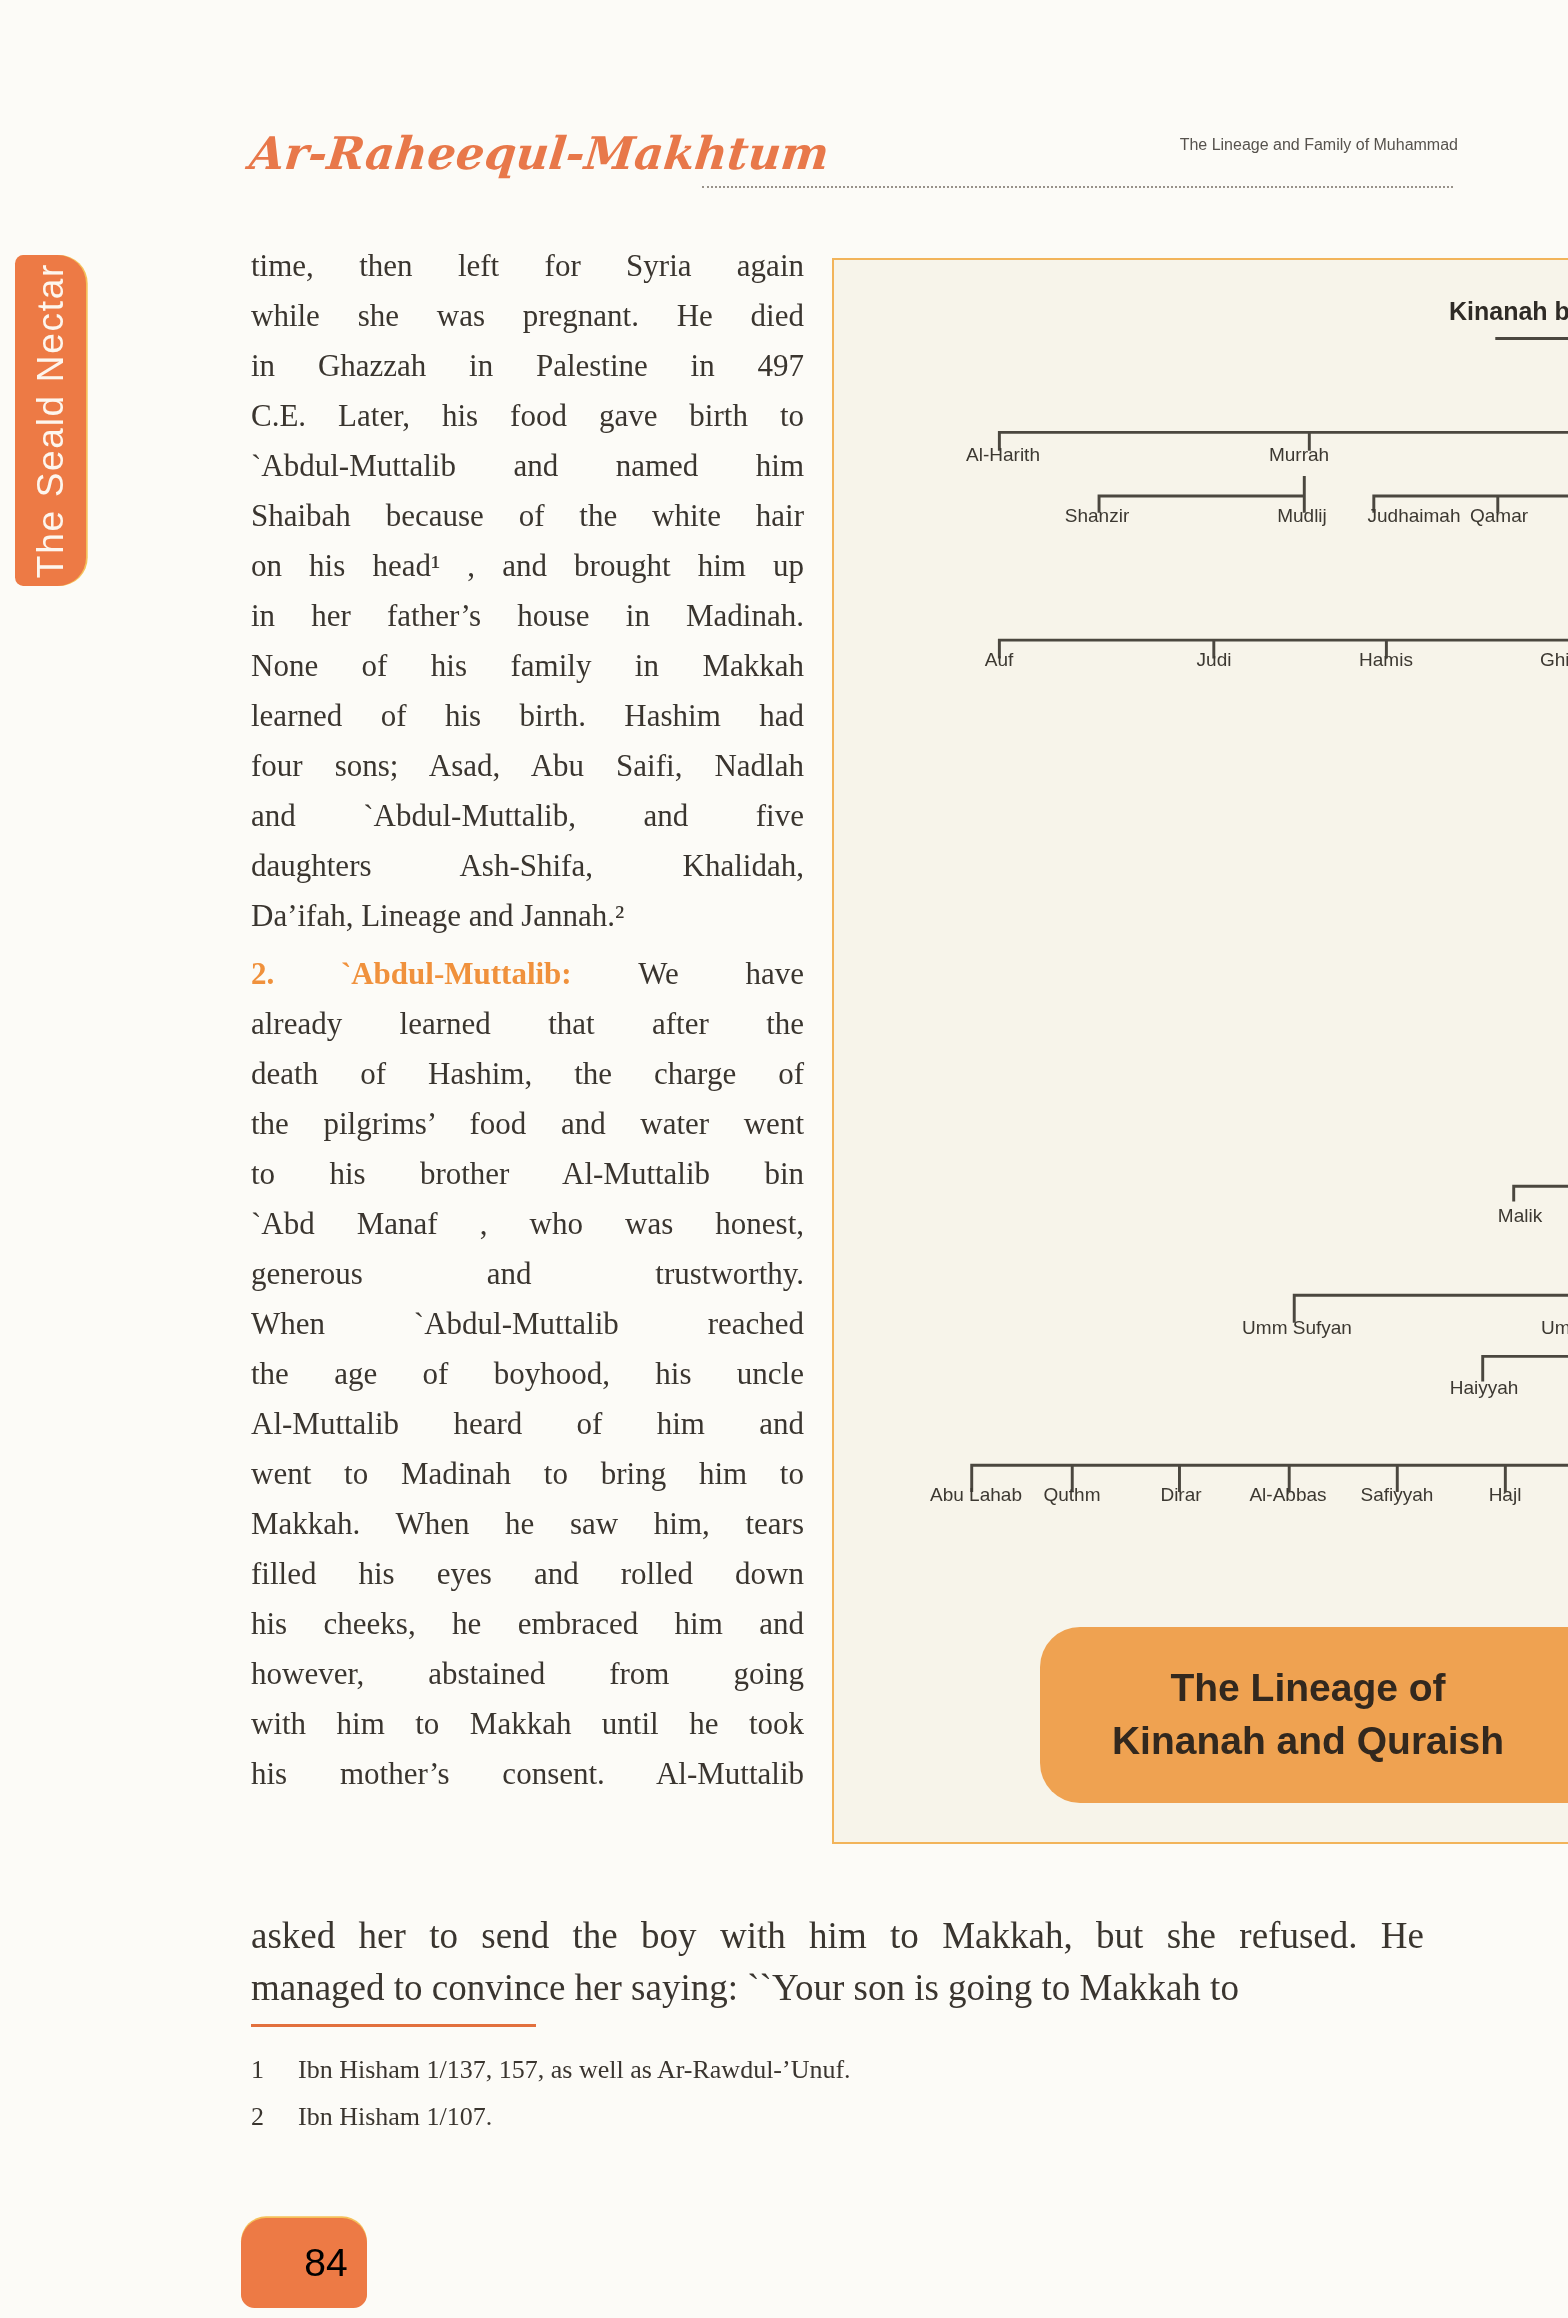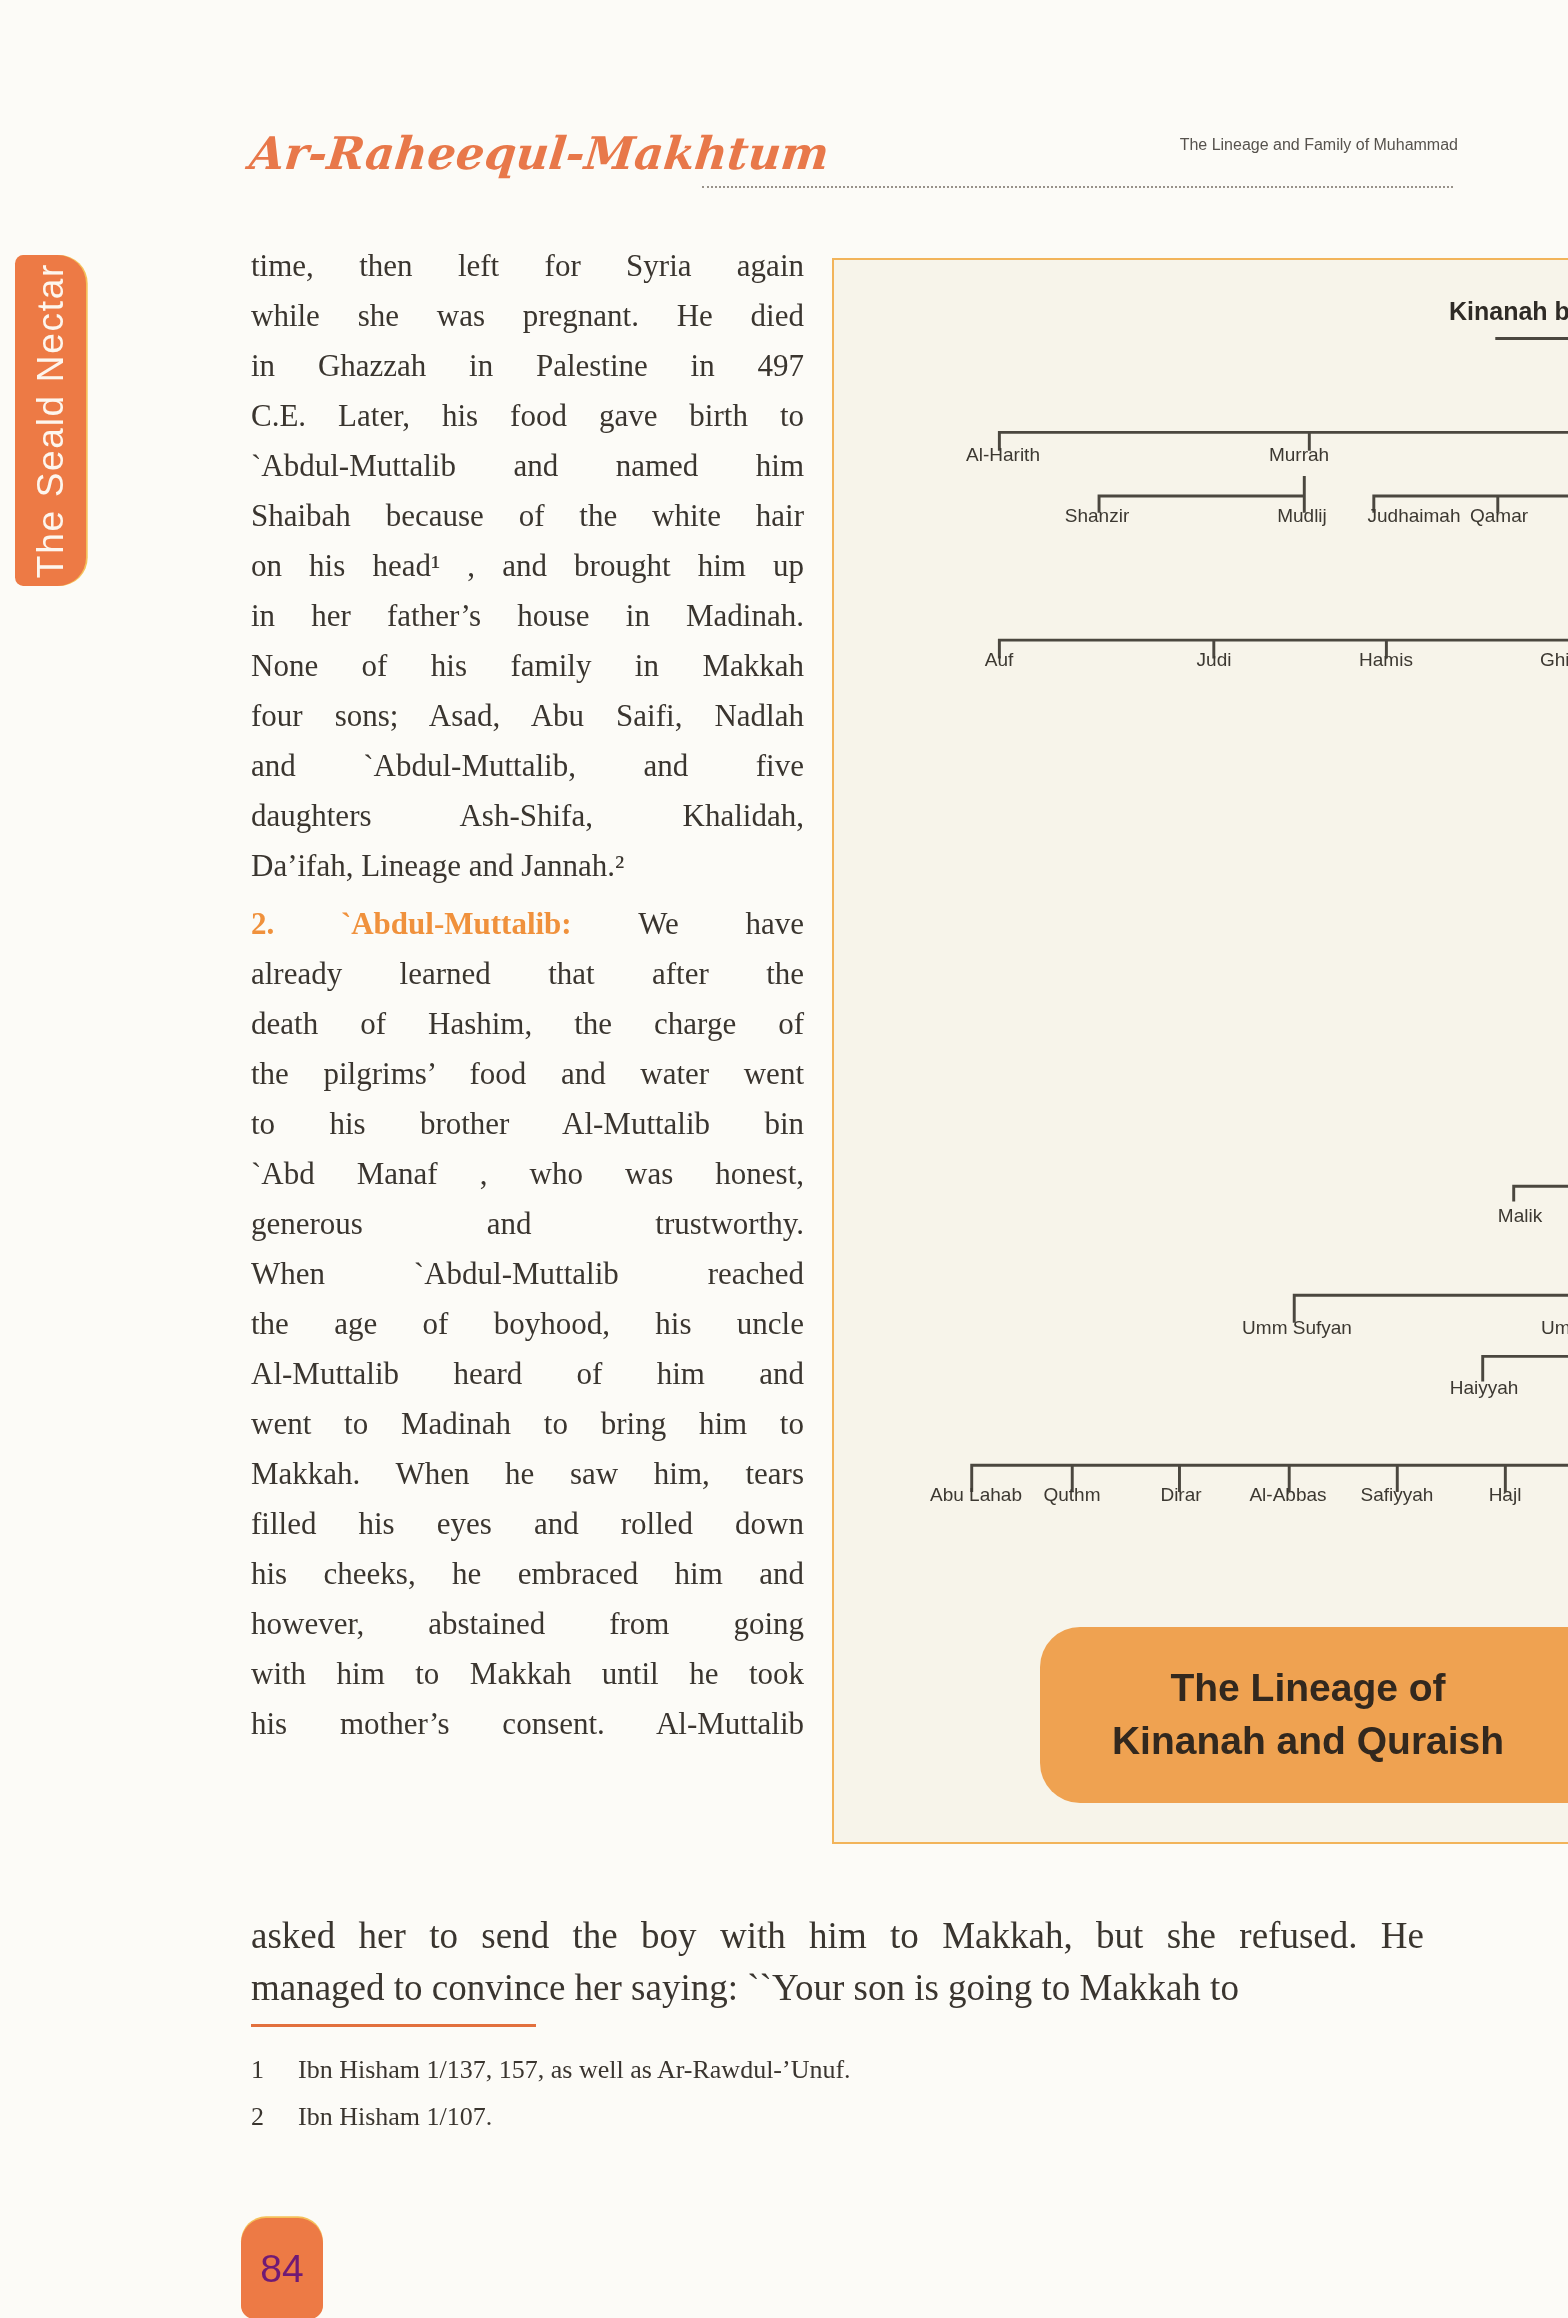--- a/index.html
+++ b/index.html
@@ -47,25 +47,25 @@
     position:absolute;left:251px;top:1910px;width:1173px;
     font-size:37px;line-height:52px;
   }
   
   .fn-rule{position:absolute;left:251px;top:2024px;width:285px;height:0;border-top:3.4px solid #e2703d;}
   .footnotes{position:absolute;left:251px;top:2046px;width:754px;font-size:26px;line-height:47px;}
   .fn-row{display:flex;}
   .fn-num{width:47px;}
   
   .page-badge{
-    position:absolute;left:241px;top:2218px;width:82px;height:101px;
+    position:absolute;left:241px;top:2218px;width:82px;height:90px;
     background:#ed7a45;border-radius:25px 25px 13.4px 13.4px;
     box-shadow:0 -1.7px 0 #f5c15a;
     display:flex;align-items:center;justify-content:center;
-    font-family:"Liberation Sans",sans-serif;font-size:39px;color:#701a75;
+    font-family:"Liberation Sans",sans-serif;font-size:39px;color:#000000;padding-left:44px;
   }
   
   .tree-box{
     position:absolute;left:832px;top:258px;width:742px;height:1582px;
     background:#f7f4ea;border:2.5px solid #f2b45a;border-right:none;
   }
   .tree-svg{position:absolute;left:0;top:0;}
   .node{
     position:absolute;transform:translateX(-50%);
     font-family:"Liberation Sans",sans-serif;font-size:19px;color:#3c3831;
@@ -102,20 +102,21 @@
 <div class="col" id="text-col">
     <div class="line">time, then  left for Syria again</div>
     <div class="line">while she was pregnant. He died</div>
     <div class="line">in Ghazzah in Palestine in 497</div>
     <div class="line">C.E. Later, his food gave birth to</div>
     <div class="line">`Abdul-Muttalib and named him</div>
     <div class="line">Shaibah because of the white hair</div>
     <div class="line">on his head¹ , and brought him up</div>
     <div class="line">in her father’s house in Madinah.</div>
     <div class="line">None of his family in Makkah</div>
+    <div class="line">learned of his birth. Hashim had</div>
     <div class="line">four sons; Asad, Abu Saifi, Nadlah</div>
     <div class="line">and `Abdul-Muttalib, and five</div>
     <div class="line">daughters Ash-Shifa, Khalidah,</div>
     <div class="line last">Da’ifah, Lineage and Jannah.²</div>
     <div class="line h-line"><span class="h-orange">2. `Abdul-Muttalib: </span><span>We have</span></div>
     <div class="line">already learned that after the</div>
     <div class="line">death of Hashim, the charge of</div>
     <div class="line">the pilgrims’ food and water went</div>
     <div class="line">to his brother Al-Muttalib bin</div>
     <div class="line">`Abd Manaf , who was honest,</div>

